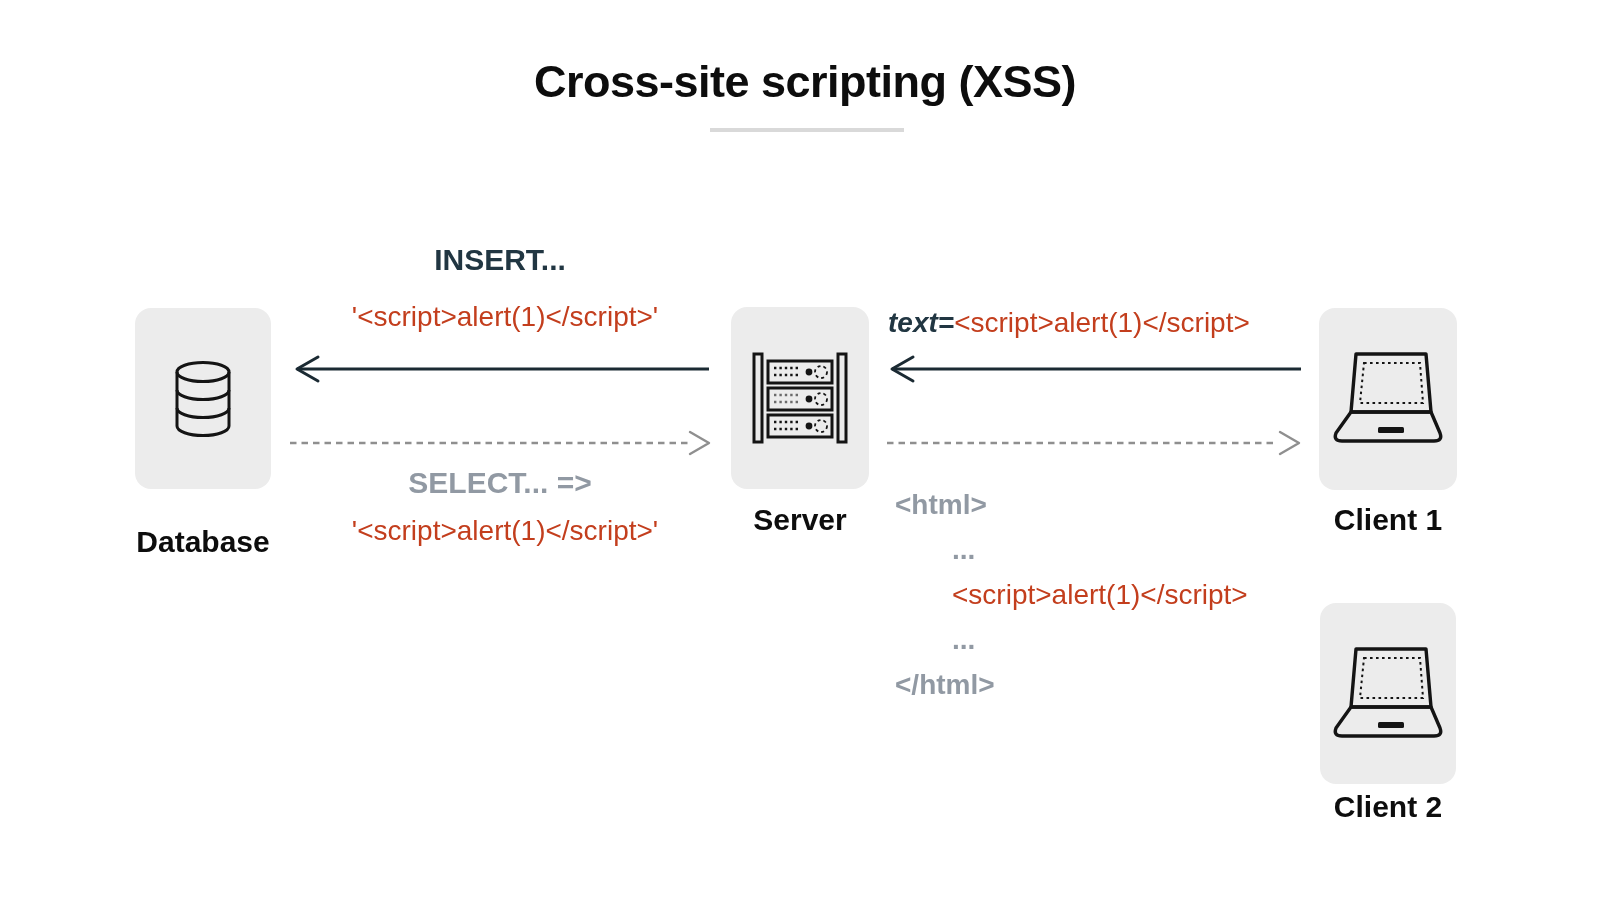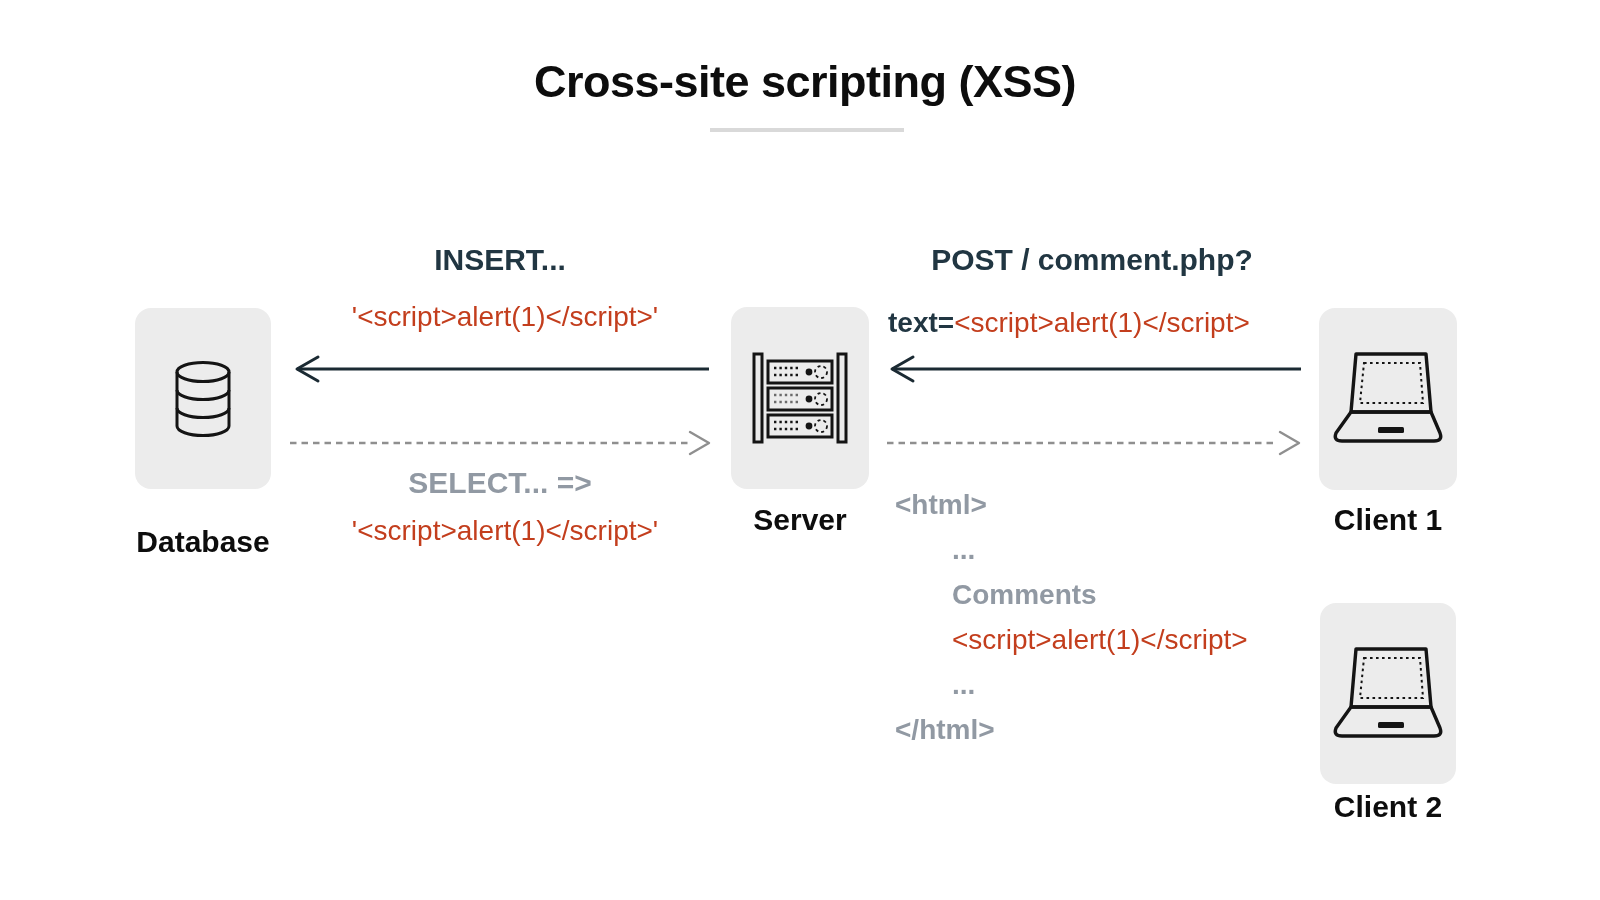--- a/index.html
+++ b/index.html
@@ -32,21 +32,21 @@
   }
   #insert-heading{left:500px;top:243px;}
   #post-heading{left:1092px;top:243px;}
   #select-heading{left:500px;top:466px;color:#9199a3;}
   .payload{
     position:absolute;font-size:28px;font-weight:400;color:#c33e1d;white-space:nowrap;
   }
   #insert-payload{left:505px;top:301px;transform:translateX(-50%);}
   #select-payload{left:505px;top:515px;transform:translateX(-50%);}
   #post-payload{left:888px;top:307px;}
-  #post-payload .param{font-weight:800;color:#213642;}
+  #post-payload .param{font-weight:800;color:#213642;font-style:italic;}
   
   .code-block{
     position:absolute;left:895px;top:470px;font-size:28px;font-weight:700;color:#9199a3;
     line-height:45px;white-space:nowrap;margin-top:12px;
   }
   .code-block .indent{margin-left:57px;}
   .code-block .red{color:#c33e1d;font-weight:400;}
   
   .arrow{position:absolute;}
   #arrow-insert{left:288px;top:351px;}
@@ -130,33 +130,31 @@
     <path d="M421 18 H9" stroke="#1b2a33" stroke-width="3"></path>
     <path d="M30 6 L9 18 L30 30" stroke="#1b2a33" stroke-width="3" stroke-linecap="round" stroke-linejoin="round"></path>
   </svg>
   <svg class="arrow" id="arrow-select" width="424" height="36" viewBox="0 0 424 36" fill="none">
     <path d="M2 18 H400" stroke="#8f8f8f" stroke-width="2.4" stroke-dasharray="6.5 5"></path>
     <path d="M402 7 L421 18 L402 29" stroke="#8f8f8f" stroke-width="2.4" stroke-linecap="round" stroke-linejoin="round"></path>
   </svg>
   <div class="flow-heading" id="select-heading">SELECT... =&gt;</div>
   <div class="payload" id="select-payload">'&lt;script&gt;alert(1)&lt;/script&gt;'</div>
 
-  <div class="flow-heading" id="post-heading">POST / comment.php?</div>
   <div class="payload" id="post-payload"><span class="param">text=</span><span>&lt;script&gt;alert(1)&lt;/script&gt;</span></div>
   <svg class="arrow" id="arrow-post" width="419" height="36" viewBox="0 0 419 36" fill="none">
     <path d="M418 18 H9" stroke="#1b2a33" stroke-width="3"></path>
     <path d="M30 6 L9 18 L30 30" stroke="#1b2a33" stroke-width="3" stroke-linecap="round" stroke-linejoin="round"></path>
   </svg>
   <svg class="arrow" id="arrow-response" width="417" height="36" viewBox="0 0 417 36" fill="none">
     <path d="M2 18 H393" stroke="#8f8f8f" stroke-width="2.4" stroke-dasharray="6.5 5"></path>
     <path d="M395 7 L414 18 L395 29" stroke="#8f8f8f" stroke-width="2.4" stroke-linecap="round" stroke-linejoin="round"></path>
   </svg>
 
   <div class="code-block">
     <div>&lt;html&gt;</div>
     <div class="indent">...</div>
-    <div class="indent">Comments</div>
     <div class="indent red">&lt;script&gt;alert(1)&lt;/script&gt;</div>
     <div class="indent">...</div>
     <div>&lt;/html&gt;</div>
   </div>
 
 </div>
 
 </body></html>

